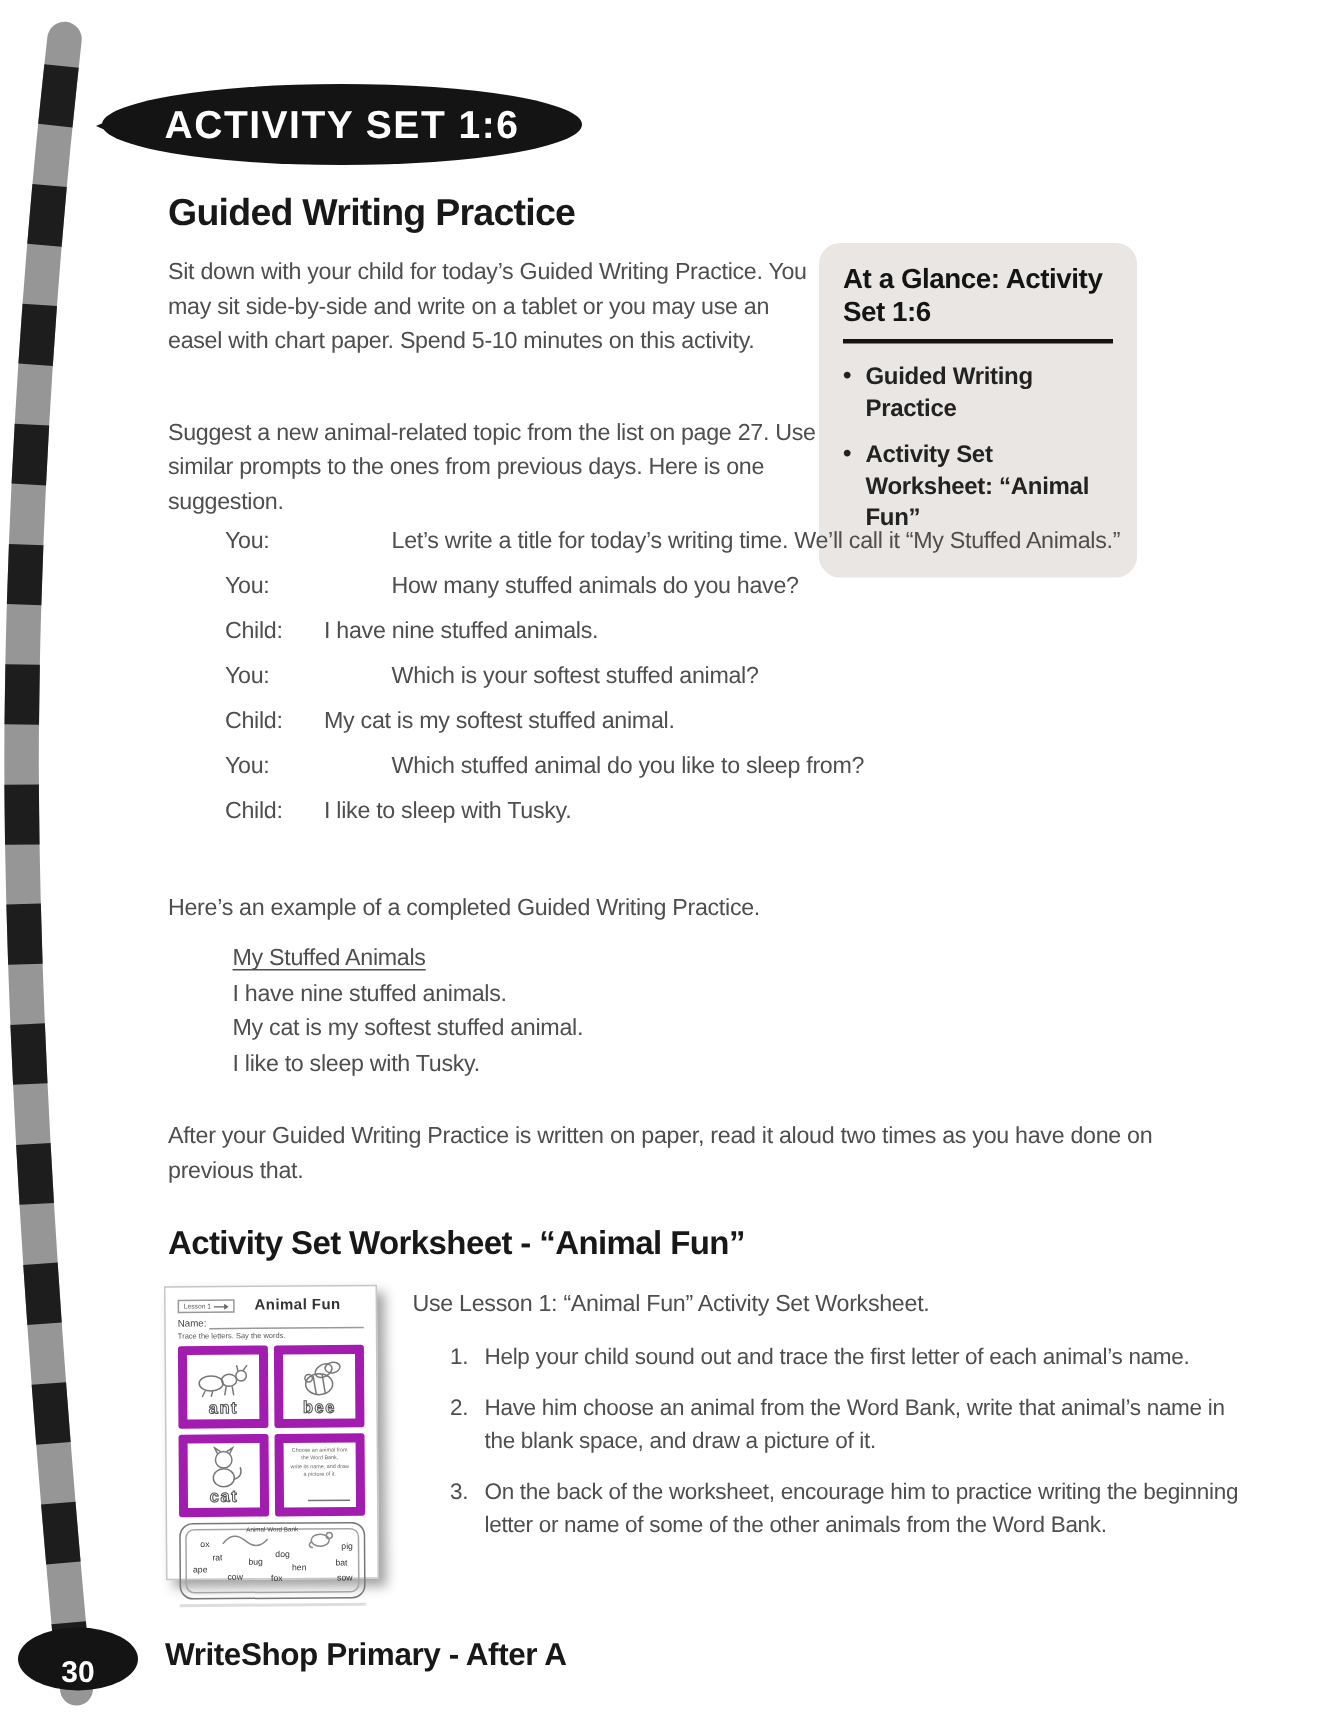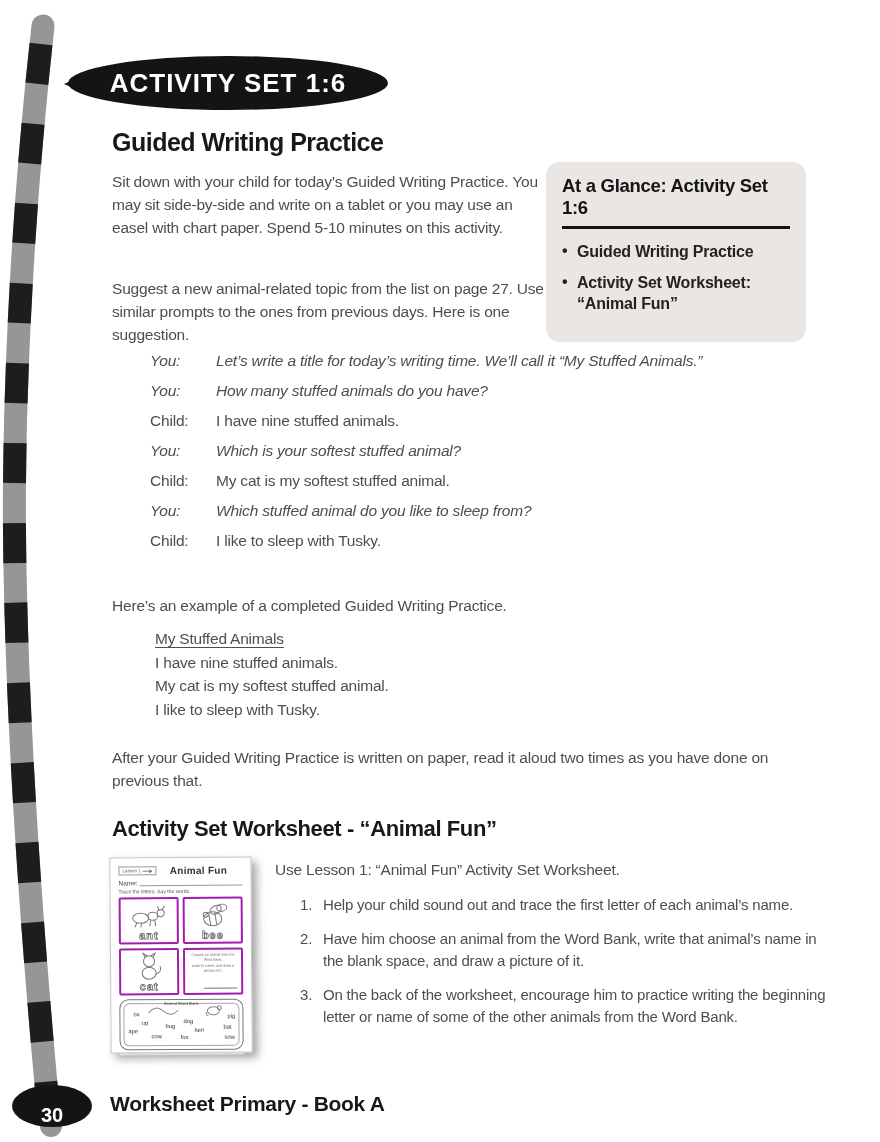--- a/index.html
+++ b/index.html
@@ -22,34 +22,34 @@
       letter-spacing:-0.4px;z-index:2;}
 
   .para{position:absolute;color:#4e4e4e;font-size:15.5px;line-height:23px;letter-spacing:-0.2px;z-index:2;}
   #para1{left:112px;top:170px;width:428px;}
   #para2{left:112px;top:277px;width:434px;}
   #exintro{left:112px;top:594px;width:520px;}
   #para3{left:112px;top:746px;width:716px;}
   #wsintro{left:275px;top:858px;width:560px;}
 
   
-  .glance{position:absolute;left:546px;top:162px;width:260px;box-sizing:border-box;
+  .glance{position:absolute;left:546px;top:162px;width:212px;box-sizing:border-box;
           background:#e9e6e3;border-radius:14px;padding:13px 16px 18px;z-index:2;}
   .glance-title{font-size:18.5px;font-weight:bold;color:#141414;letter-spacing:-0.3px;
           border-bottom:3px solid #141414;padding-bottom:7px;margin-bottom:12px;}
   .glance-item{position:relative;padding-left:15px;font-size:16px;font-weight:bold;color:#222;
           line-height:1.32;margin-bottom:10px;letter-spacing:-0.2px;}
   .blt{position:absolute;left:0;top:-1px;}
 
   
   .dialogue{position:absolute;left:150px;top:353px;z-index:2;}
   .drow{display:flex;margin-bottom:13.5px;font-size:15.5px;color:#4e4e4e;line-height:16.5px;
         letter-spacing:-0.2px;}
   .drow .spk{width:66px;flex:none;}
-  .drow.it{font-style:italic;}
+  .drow.it{gap:45px;}
 
   
   .example{position:absolute;left:155px;top:627px;font-size:15.5px;color:#4e4e4e;
            line-height:23.5px;letter-spacing:-0.2px;z-index:2;}
   .ex-title{text-decoration:underline;text-underline-offset:3px;}
 
   
   .steps{position:absolute;left:300px;top:894px;width:540px;z-index:2;}
   .step{display:flex;font-size:15px;color:#4e4e4e;line-height:22.5px;margin-bottom:11px;
         letter-spacing:-0.2px;}
@@ -60,21 +60,21 @@
          background:#fff;border:1px solid #c6c6c6;box-shadow:5px 5px 8px rgba(50,50,50,.45);
          transform:rotate(-.4deg);z-index:2;padding:7px 8px 3px;}
   .t-head{display:flex;align-items:center;margin-bottom:3px;}
   .t-tab{border:1px solid #999;font-size:4.5px;color:#555;padding:1px 3px;display:flex;
          align-items:center;gap:2px;}
   .t-title{font-size:10px;font-weight:bold;color:#333;margin-left:13px;letter-spacing:.3px;}
   .t-name{font-size:6.5px;color:#444;display:flex;align-items:flex-end;margin:3px 0 2px;}
   .t-name .line{flex:1;border-bottom:1px solid #999;height:5px;margin-left:2px;}
   .t-instr{font-size:5px;color:#555;margin-bottom:3px;}
   .t-grid{display:grid;grid-template-columns:1fr 1fr;gap:4px;}
-  .t-cell{border:2px solid #a21caf;border-radius:2px;height:43px;position:relative;}
+  .t-cell{border:6px solid #a21caf;border-radius:2px;height:43px;position:relative;}
   .t-cell svg{display:block;margin:2px auto 0;}
   .t-word{position:absolute;bottom:1px;width:100%;text-align:center;font-size:11px;
           font-weight:bold;letter-spacing:1px;color:transparent;-webkit-text-stroke:.7px #555;}
   .t-c4-txt{font-size:3.6px;color:#666;text-align:center;padding:3px 4px 0;line-height:1.5;}
   .t-c4-line{position:absolute;bottom:4px;left:34%;right:8%;border-bottom:1px solid #777;}
   .t-bank{margin-top:4px;height:49px;border:1px solid #777;border-radius:9px;position:relative;}
   .t-bank::before{content:"";position:absolute;inset:3px;border:1px solid #a5a5a5;border-radius:6px;}
   .t-bank-title{position:absolute;top:1px;left:0;right:0;text-align:center;font-size:4.2px;color:#444;}
   .t-bw{position:absolute;font-size:5.8px;color:#333;}
   .t-copy{margin-top:3px;height:2px;background:#ddd;}
@@ -266,15 +266,15 @@
       <span class="t-bw" style="left:107px;top:13px">pig</span>
       <span class="t-bw" style="left:103px;top:24px">bat</span>
       <span class="t-bw" style="left:104px;top:34px">sow</span>
     </div>
     <div class="t-copy"></div>
   </div>
 
   <div class="footer-oval">
     <span class="page-num">30</span>
   </div>
-  <div class="footer-text">Worksheet Primary - Book A</div>
+  <div class="footer-text">WriteShop Primary - After A</div>
 
 </div>
 
 </body></html>

